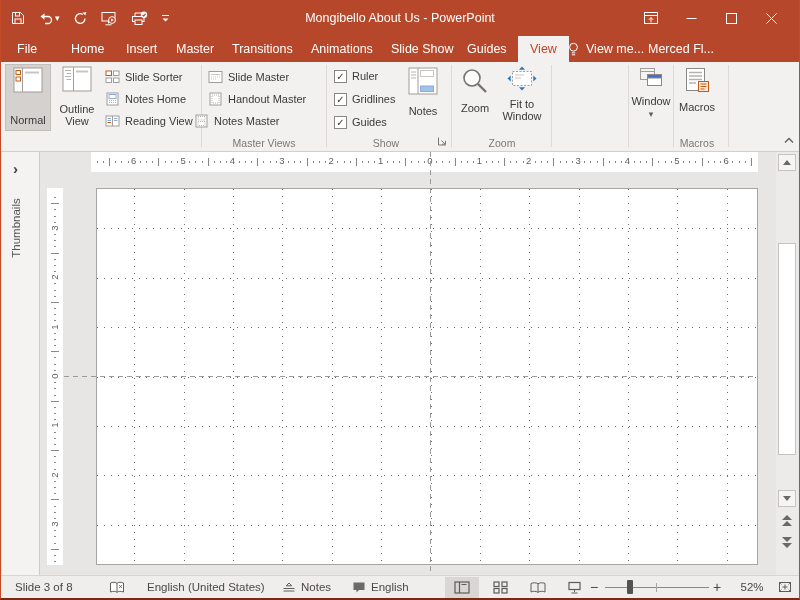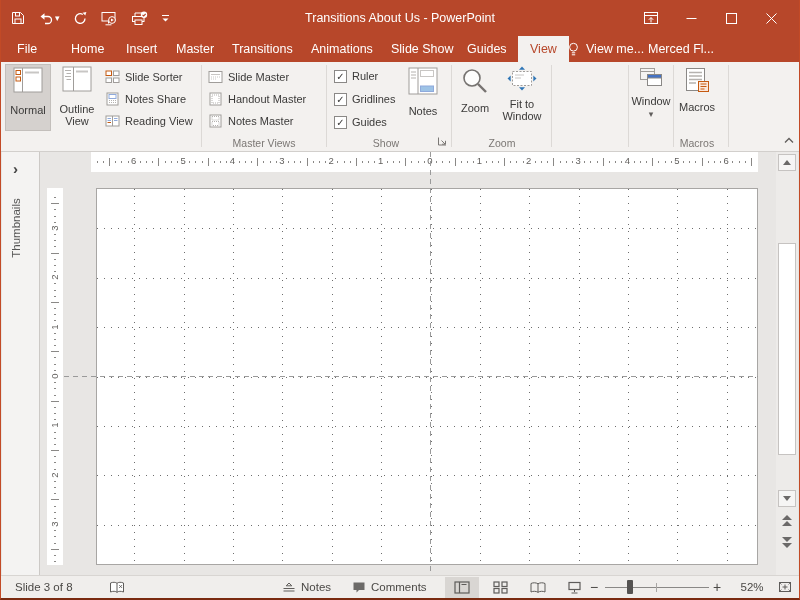--- a/index.html
+++ b/index.html
@@ -129,21 +129,21 @@
             <path d="M11.5 3.8l1.2 1.2 2-2.2" fill="none" stroke="#B7472A" stroke-width="1.2"></path>
           </svg>
       </span>
       <span class="qat-btn">
         <svg width="9" height="9">
             <path d="M1 1.5h7" stroke="#fff"></path>
             <path d="M1.5 4.5l3 3 3-3z" fill="#fff"></path>
           </svg>
       </span>
     </div>
-    <div class="title-text">Transitions About Us - PowerPoint</div>
+    <div class="title-text">Mongibello About Us - PowerPoint</div>
     <div class="wincontrols">
       <span class="winbtn">
         <svg width="16" height="14">
             <rect x="1.5" y="1.5" width="13" height="11" fill="none" stroke="#fff"></rect>
             <path d="M1.5 4.5h13" stroke="#fff"></path>
             <path d="M8 11.5V6.8" stroke="#fff"></path>
             <path d="M5.8 8.8L8 6.5l2.2 2.3" fill="none" stroke="#fff"></path>
           </svg>
       </span>
       <span class="winbtn">
@@ -199,21 +199,21 @@
     <div class="bigbtn selected" style="left:4px;width:46px">
       <div class="bicon">
           <svg width="30" height="26">
             <rect x="1" y="1" width="28" height="24" fill="#fff" stroke="#A09D9A"></rect>
             <path d="M9.5 1v24" stroke="#A09D9A"></path>
             <rect x="3" y="3.5" width="4.5" height="4" fill="#fff" stroke="#C55A11"></rect>
             <rect x="3" y="10" width="4.5" height="4" fill="#fff" stroke="#C55A11"></rect>
             <path d="M12 5.5h14" stroke="#C8C6C4" stroke-width="2"></path>
           </svg>
         </div>
-      <div style="margin-top:11px">Normal</div>
+      <div style="margin-top:21px">Normal</div>
     </div>
     <div class="bigbtn" style="left:52px;width:48px">
       <div class="bicon">
           <svg width="30" height="26">
             <rect x="1" y="1" width="28" height="24" fill="#fff" stroke="#A09D9A"></rect>
             <path d="M11.5 1v24" stroke="#A09D9A"></path>
             <path d="M3 4.5h6M4.5 7.5h4.5M3 10.5h6M4.5 13.5h4.5" stroke="#B5B2AF"></path>
             <path d="M14 5.5h12" stroke="#C8C6C4" stroke-width="2"></path>
           </svg>
         </div>
@@ -228,21 +228,21 @@
           <rect x="8.5" y="8" width="5.5" height="4.5" fill="#fff" stroke="#A09D9A"></rect>
         </svg>
       <span>Slide Sorter</span>
     </div>
     <div class="smallbtn" style="left:104px;top:27px">
       <svg width="15" height="14">
           <rect x="2" y="1" width="11" height="12" fill="#fff" stroke="#A09D9A"></rect>
           <rect x="4" y="2.5" width="7" height="4" fill="#fff" stroke="#8FAADC"></rect>
           <path d="M4 8.5h7M4 10.5h7" stroke="#B5B2AF" stroke-dasharray="1 1"></path>
         </svg>
-      <span>Notes Share</span>
+      <span>Notes Home</span>
     </div>
     <div class="smallbtn" style="left:104px;top:49px">
       <svg width="15" height="14">
           <rect x="1" y="2" width="13" height="10" fill="#fff" stroke="#A09D9A"></rect>
           <path d="M7.5 2v10" stroke="#A09D9A"></path>
           <path d="M2.5 4.5H6M2.5 6.5H6M9 4.5h3.5M9 6.5h3.5" stroke="#8FAADC"></path>
           <path d="M2.5 8.5H6" stroke="#C55A11"></path>
         </svg>
       <span>Reading View</span>
     </div>
@@ -255,21 +255,21 @@
         </svg>
       <span>Slide Master</span>
     </div>
     <div class="smallbtn" style="left:207px;top:27px">
       <svg width="15" height="14">
           <rect x="2" y="1" width="11" height="12" fill="#fff" stroke="#A09D9A"></rect>
           <rect x="4" y="3" width="7" height="8" fill="none" stroke="#B5B2AF" stroke-dasharray="1 1"></rect>
         </svg>
       <span>Handout Master</span>
     </div>
-    <div class="smallbtn" style="left:207px;top:49px">
+    <div class="smallbtn" style="left:193px;top:49px">
       <svg width="15" height="14">
           <rect x="2" y="1" width="11" height="12" fill="#fff" stroke="#A09D9A"></rect>
           <rect x="4" y="2.5" width="7" height="3.5" fill="none" stroke="#B5B2AF" stroke-dasharray="1 1"></rect>
           <rect x="4" y="7.5" width="7" height="4" fill="none" stroke="#B5B2AF" stroke-dasharray="1 1"></rect>
         </svg>
       <span>Notes Master</span>
     </div>
     <div class="grouplabel" style="left:202px;width:122px">Master Views</div>
 
     <div class="chk" style="left:333px;top:6px">
@@ -589,32 +589,33 @@
 
   <div class="statusbar">
     <div class="sitem" style="left:14px">Slide 3 of 8</div>
     <div class="sitem" style="left:108px">
       <svg width="16" height="13">
           <path d="M1.5 2c2.5-1 5-1 6.5.3C9.5 1 12 1 14.5 2v9c-2.5-1-5-1-6.5.3C6.5 10 4 10 1.5 11z" fill="#fff" stroke="#605E5C"></path>
           <path d="M8 2.3v9" stroke="#605E5C"></path>
           <path d="M10.3 4.2l2.6 2.6M12.9 4.2l-2.6 2.6" stroke="#605E5C"></path>
         </svg>
     </div>
+    <div class="sitem" style="left:146px">English (United States)</div>
     <div class="sitem" style="left:281px">
       <svg width="14" height="12">
           <path d="M7 2l2.8 2.8H4.2z" fill="none" stroke="#605E5C"></path>
           <path d="M1.5 7.5h11M1.5 10h11" stroke="#605E5C"></path>
         </svg>
       <span>Notes</span>
     </div>
     <div class="sitem" style="left:351px">
       <svg width="14" height="13">
           <path d="M1.5 1.5h11v7.5H7L4.5 11.5V9H1.5z" fill="#6C6A68"></path>
         </svg>
-      <span>Comments</span>
+      <span>English</span>
     </div>
 
     <div class="viewbtn selected" style="left:444px">
       <svg width="16" height="13">
           <rect x="1" y="1" width="14" height="11" fill="none" stroke="#5E5C5A" stroke-width="1.2"></rect>
           <path d="M5.5 1v11" stroke="#5E5C5A" stroke-width="1.2"></path>
           <path d="M7.5 3.5h5" stroke="#5E5C5A"></path>
         </svg>
     </div>
     <div class="viewbtn" style="left:482px">

